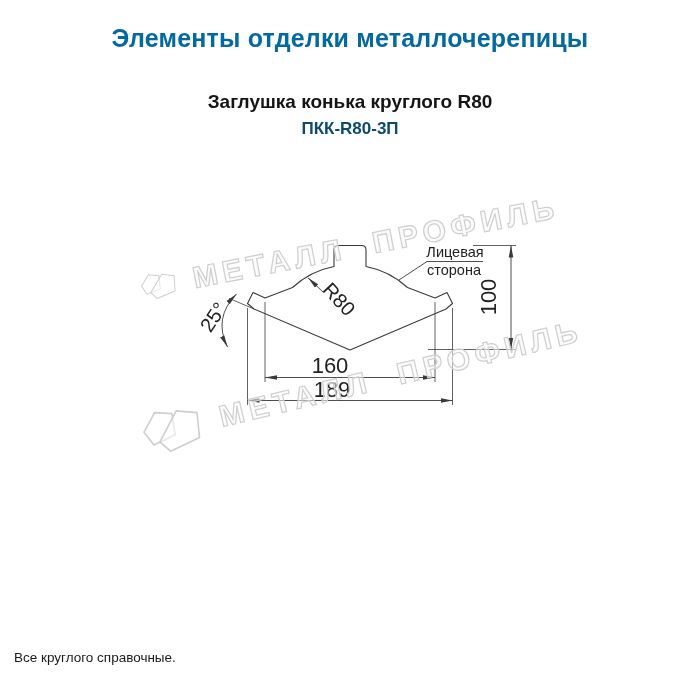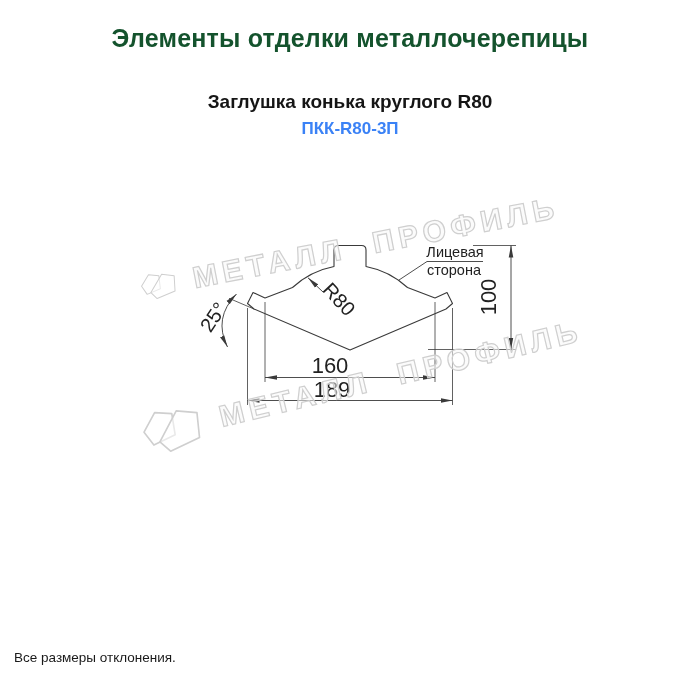--- a/index.html
+++ b/index.html
@@ -1,23 +1,23 @@
 <!DOCTYPE html>
 <html><head>
 <meta charset="utf-8">
 <style>
   html,body{margin:0;padding:0;background:#ffffff;}
   .canvas{position:relative;width:700px;height:700px;background:#ffffff;overflow:hidden;
           font-family:"Liberation Sans",sans-serif;color:#111;}
   .title{position:absolute;top:24px;left:0;width:700px;text-align:center;
-         font-size:25px;font-weight:bold;letter-spacing:0.2px;color:#14532d;}
+         font-size:25px;font-weight:bold;letter-spacing:0.2px;color:#0369a1;}
   .subtitle{position:absolute;top:91px;left:0;width:700px;text-align:center;
             font-size:19px;font-weight:bold;color:#151515;}
   .model{position:absolute;top:119px;left:0;width:700px;text-align:center;
-         font-size:17px;font-weight:bold;color:#3b82f6;}
+         font-size:17px;font-weight:bold;color:#0c4a6e;}
   .notes{position:absolute;left:14px;top:649px;font-size:13.5px;line-height:18.5px;color:#1a1a1a;}
   .drawing-svg{position:absolute;left:0;top:0;}
   .dim-text{font-family:"Liberation Sans",sans-serif;fill:#222;}
   .watermark{position:absolute;display:flex;align-items:center;gap:14px;
              transform-origin:left center;pointer-events:none;user-select:none;}
   .wm-upper{left:138px;top:272px;transform:rotate(-11deg);}
   .wm-lower{left:138px;top:409px;transform:rotate(-13.5deg);}
   .wm-text{font-size:30px;font-weight:bold;letter-spacing:5px;word-spacing:14px;
            color:rgba(248,248,248,0.55);-webkit-text-stroke:1.2px #cfcfcf;white-space:nowrap;}
 </style>
@@ -84,16 +84,16 @@
     <svg width="70" height="56" viewBox="0 0 84 68">
       <g fill="rgba(255,255,255,0.55)" stroke="#cfcfcf" stroke-width="2" stroke-linejoin="round">
         <path d="M8,30 L26,10 L46,16 L44,42 L16,48 Z"></path>
         <path d="M24,46 L52,14 L76,22 L72,52 L34,60 Z"></path>
       </g>
     </svg>
     <span class="wm-text">МЕТАЛЛ ПРОФИЛЬ</span>
   </div>
 
   <div class="notes">
-    <div>Все размеры отклонения.</div>
+    <div>Все круглого справочные.</div>
   </div>
 
 </div>
 
 </body></html>

